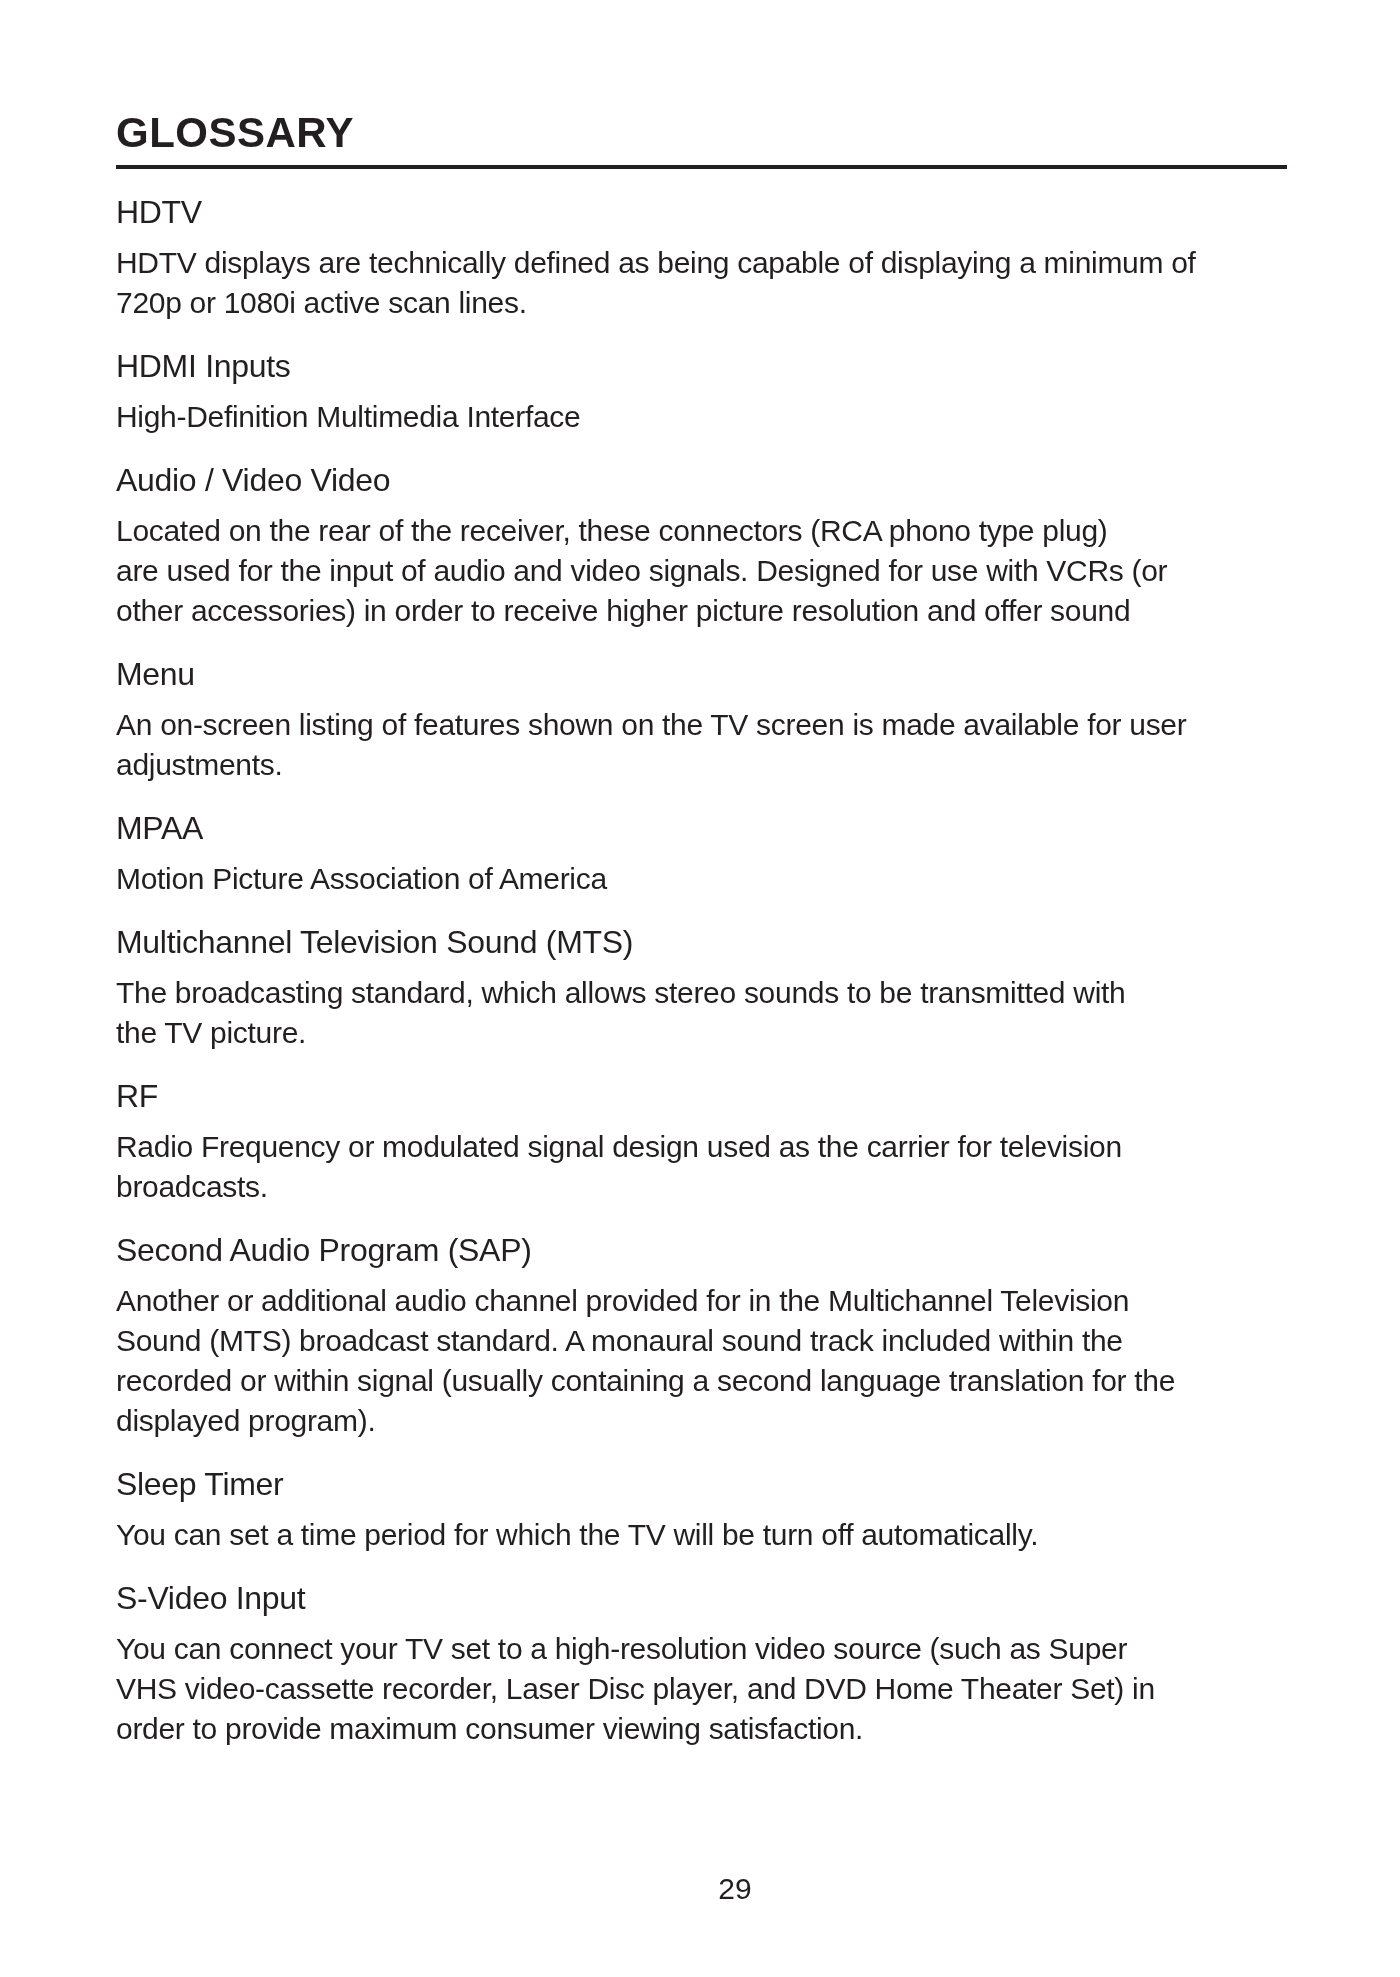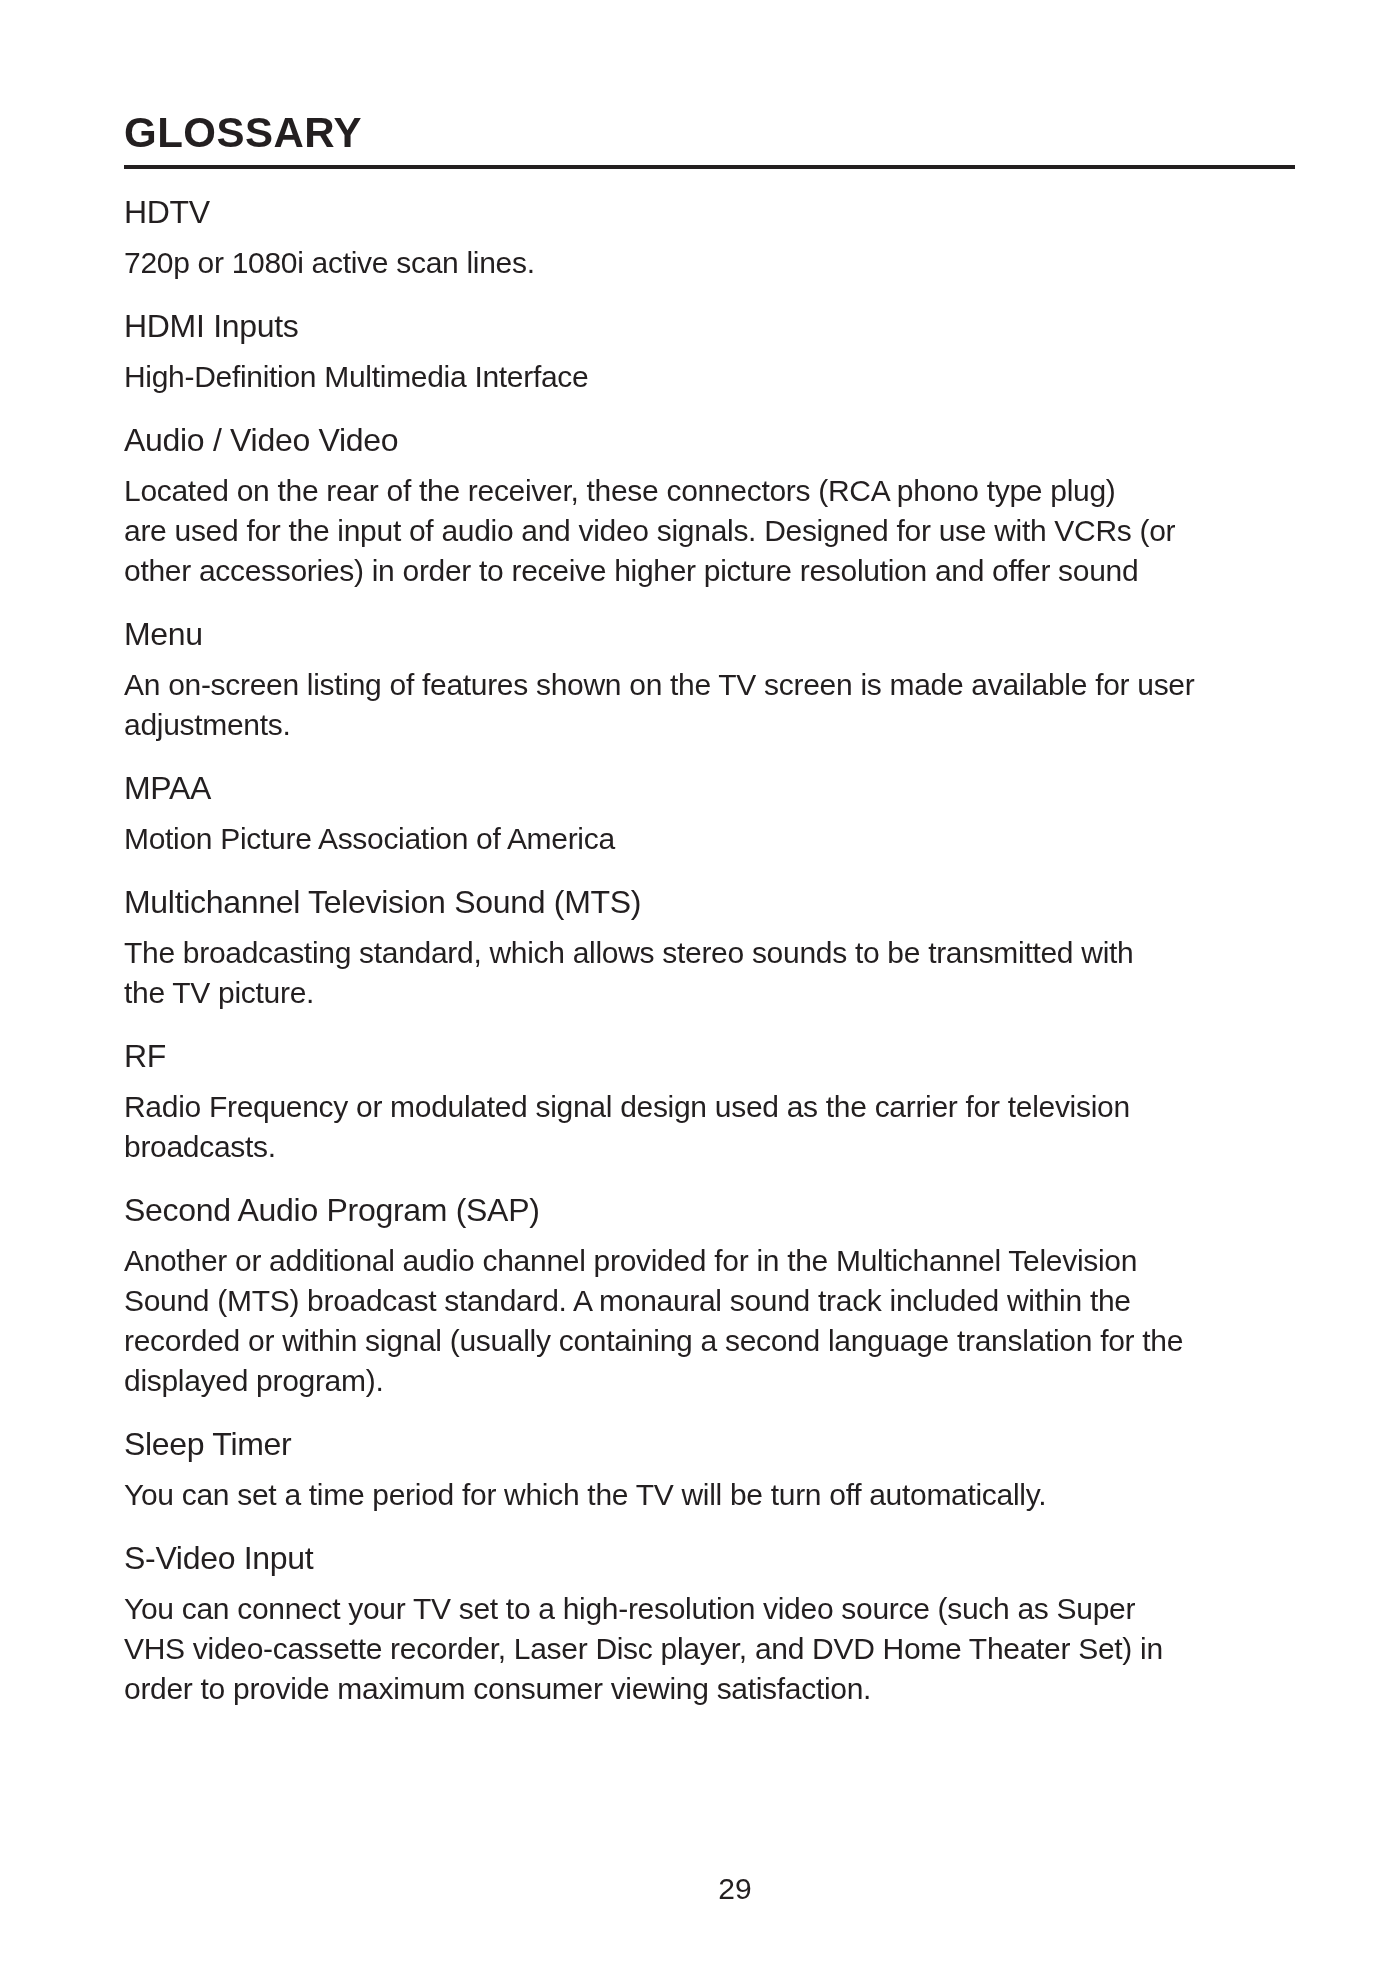--- a/index.html
+++ b/index.html
@@ -10,21 +10,20 @@
     position: relative;
     font-family: "Liberation Sans", sans-serif;
     color: #231f20;
     overflow: hidden;
   }
   .page-content {
     position: absolute;
     left: 116px;
     top: 112px;
     width: 1171px;
-    margin-left: 8px;
   }
   .glossary-title {
     font-size: 42px;
     font-weight: 700;
     line-height: 42px;
     letter-spacing: 0.5px;
   }
   .title-rule {
     border: none;
     height: 4px;
@@ -63,20 +62,21 @@
 <body>
 
 <div class="page-content">
 
   <h1 class="glossary-title">GLOSSARY</h1>
   <hr class="title-rule">
 
   <section class="entry">
     <h2 class="term">HDTV</h2>
     <div class="def">
+      <div class="line">HDTV displays are technically defined as being capable of displaying a minimum of</div>
       <div class="line">720p or 1080i active scan lines.</div>
     </div>
   </section>
 
   <section class="entry">
     <h2 class="term">HDMI Inputs</h2>
     <div class="def">
       <div class="line">High-Definition Multimedia Interface</div>
     </div>
   </section>

